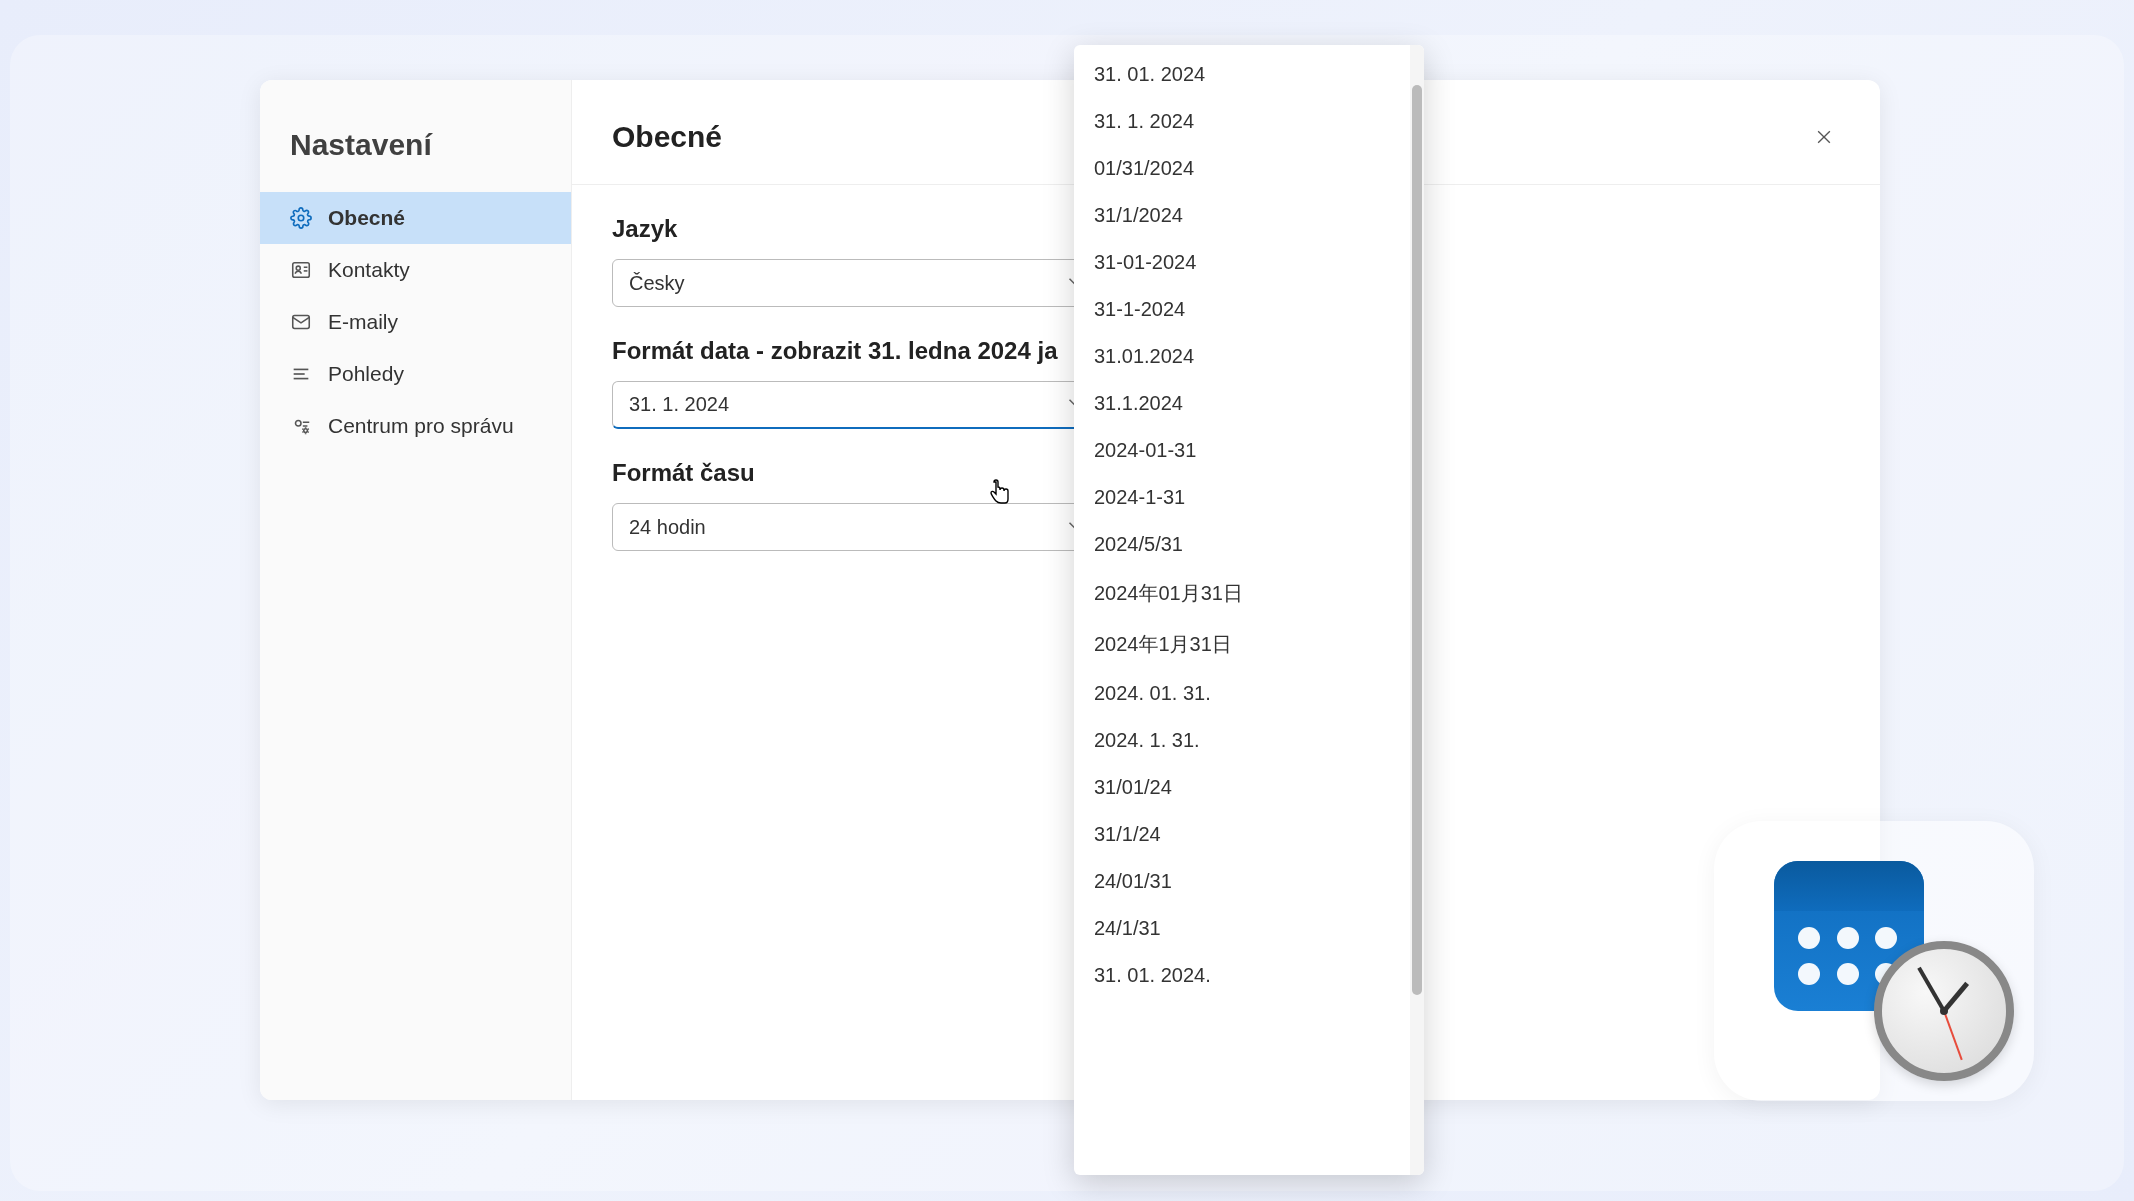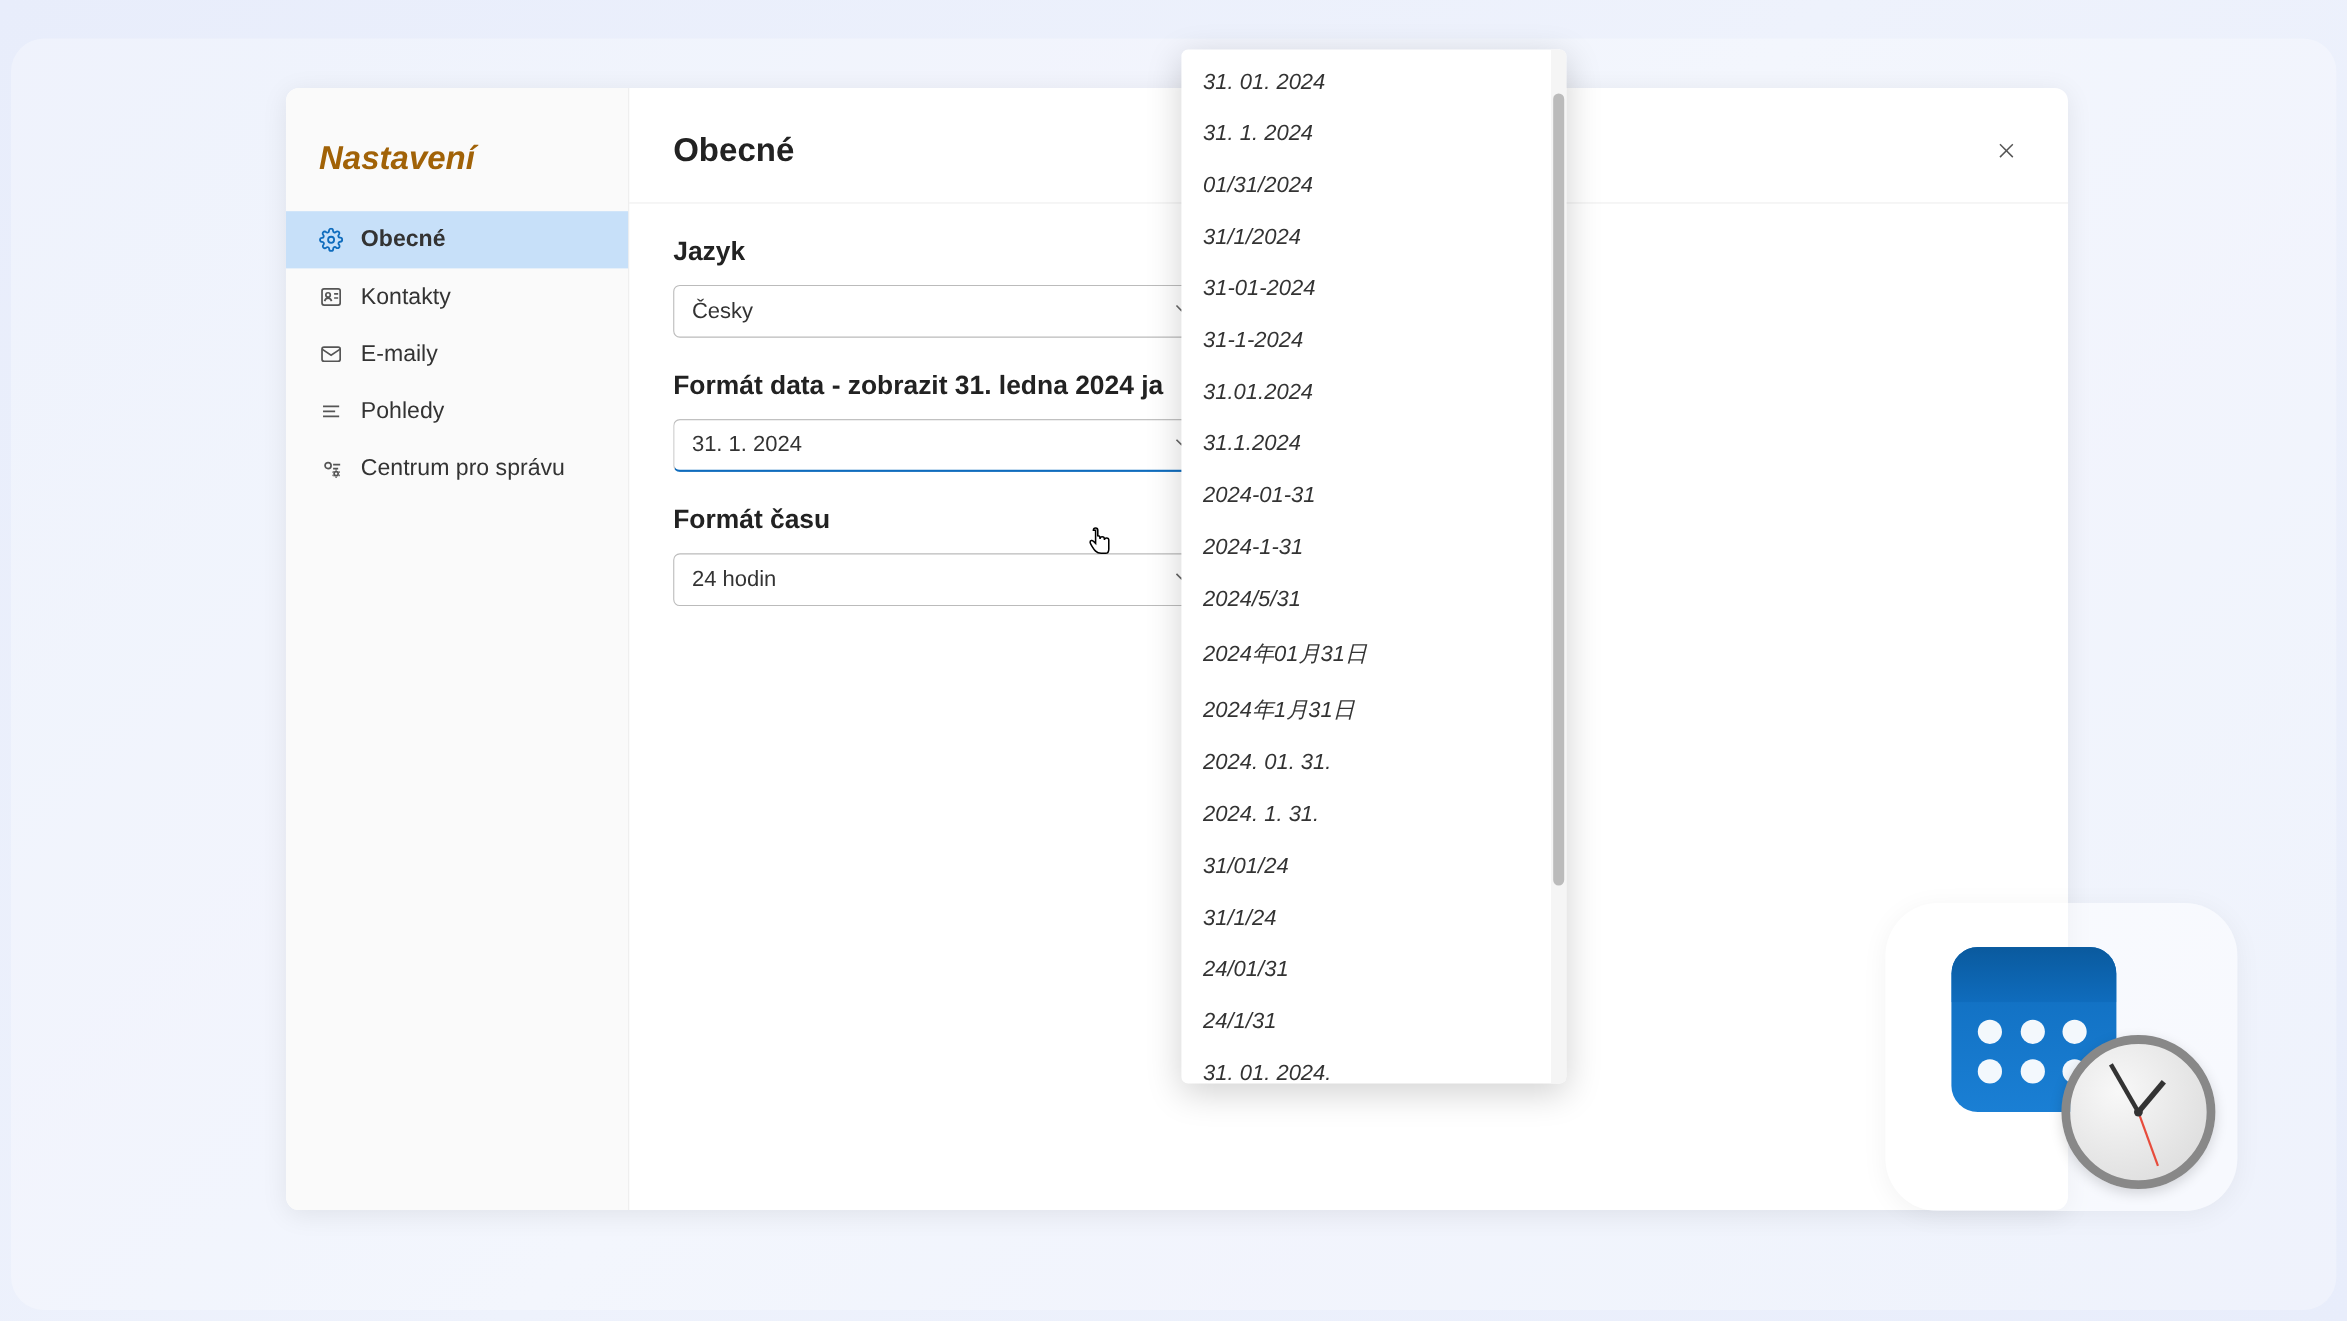--- a/index.html
+++ b/index.html
@@ -1,35 +1,35 @@
 <!DOCTYPE html>
 <html><head>
 <meta charset="utf-8">
 <style>
 * { margin: 0; padding: 0; box-sizing: border-box; font-family: 'Segoe UI', -apple-system, sans-serif; }
 body { background: linear-gradient(135deg, #e8edfb 0%, #eef2fc 50%, #e8edfb 100%); width: 2134px; height: 1201px; position: relative; overflow: hidden; }
 .stage-outer { position: absolute; left: 10px; top: 35px; right: 10px; bottom: 10px; background: rgba(255,255,255,0.3); border-radius: 30px; }
 .window { position: absolute; left: 260px; top: 80px; width: 1620px; height: 1020px; background: #fff; border-radius: 12px; box-shadow: 0 4px 24px rgba(0,0,0,0.08); display: flex; overflow: hidden; }
 .sidebar { width: 312px; background: #fafafa; border-right: 1px solid #eee; padding-top: 30px; }
-.sidebar-title { font-size: 30px; font-weight: 600; color: #a16207; padding: 18px 30px 30px; font-style: italic; }
+.sidebar-title { font-size: 30px; font-weight: 600; color: #404040; padding: 18px 30px 30px; }
 .sidebar-item { display: flex; align-items: center; gap: 16px; padding: 14px 30px; font-size: 21px; color: #333; cursor: pointer; }
 .sidebar-item.active { background: #c7e0f9; font-weight: 600; }
 .sidebar-icon { width: 22px; height: 22px; display: flex; align-items: center; justify-content: center; color: #555; flex-shrink: 0; }
 .sidebar-item.active .sidebar-icon { color: #0f6cbd; }
 .main { flex: 1; display: flex; flex-direction: column; position: relative; }
 .main-header { display: flex; align-items: center; justify-content: space-between; padding: 40px 40px 30px; border-bottom: 1px solid #eee; }
 .main-title { font-size: 30px; font-weight: 600; color: #222; }
 .close-btn { width: 32px; height: 32px; display: flex; align-items: center; justify-content: center; cursor: pointer; color: #555; font-size: 22px; }
 .main-body { padding: 30px 40px; }
 .field-label { font-size: 24px; font-weight: 600; color: #222; margin-bottom: 16px; margin-top: 10px; }
 .field-label:first-child { margin-top: 0; }
 .select { width: 488px; height: 48px; border: 1px solid #bbb; border-radius: 6px; padding: 0 16px; display: flex; align-items: center; justify-content: space-between; font-size: 20px; color: #333; background: #fff; cursor: pointer; margin-bottom: 30px; }
 .select.focused { border-bottom: 2px solid #0f6cbd; }
 .chevron { color: #666; }
-.dropdown { position: absolute; left: 1074px; top: 45px; width: 350px; height: 940px; background: #fff; box-shadow: 0 8px 32px rgba(0,0,0,0.18); border-radius: 6px; z-index: 100; overflow: hidden; display: flex; font-style: italic; }
+.dropdown { position: absolute; left: 1074px; top: 45px; width: 350px; height: 1130px; background: #fff; box-shadow: 0 8px 32px rgba(0,0,0,0.18); border-radius: 6px; z-index: 100; overflow: hidden; display: flex; }
 .dropdown-list { flex: 1; overflow-y: auto; padding: 6px 0; }
 .dropdown-item { padding: 12px 20px; font-size: 20px; color: #333; cursor: pointer; }
 .dropdown-scrollbar { width: 14px; background: #f5f5f5; position: relative; }
 .dropdown-thumb { position: absolute; left: 2px; right: 2px; top: 40px; bottom: 180px; background: #bbb; border-radius: 5px; }
 .cursor-hand { position: absolute; left: 986px; top: 478px; z-index: 50; pointer-events: none; }
 .deco-icon { position: absolute; right: 100px; bottom: 100px; width: 320px; height: 280px; }
 .deco-bg { position: absolute; inset: 0; background: rgba(255,255,255,0.5); border-radius: 48px; box-shadow: 0 4px 24px rgba(0,0,0,0.05); }
 .calendar-icon { position: absolute; left: 60px; top: 40px; width: 150px; height: 150px; border-radius: 24px; background: linear-gradient(180deg, #0f6cbd 0%, #1a7fd4 100%); overflow: hidden; }
 .calendar-top { height: 50px; background: linear-gradient(180deg, #0a5a9e 0%, #0f6cbd 100%); }
 .calendar-dots { display: grid; grid-template-columns: repeat(3, 1fr); gap: 14px; padding: 16px 24px; }

